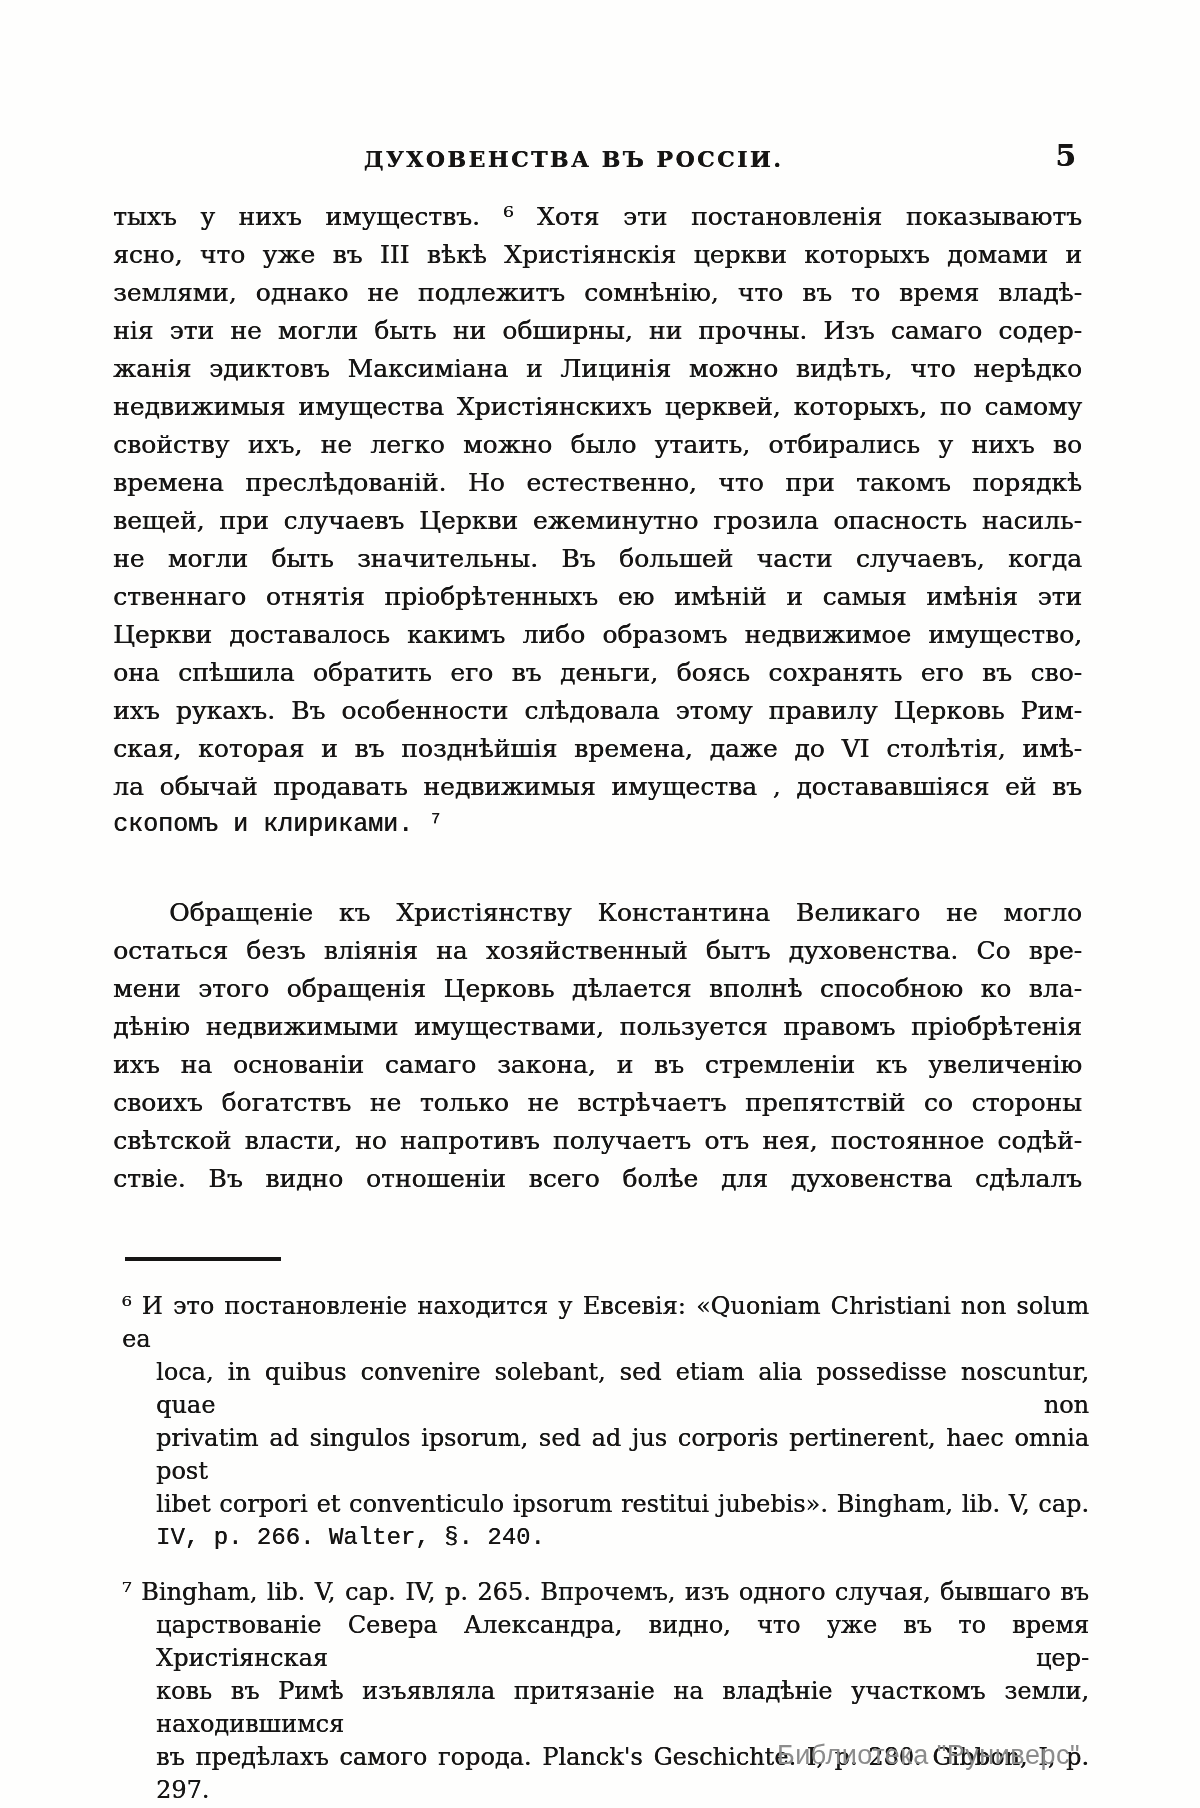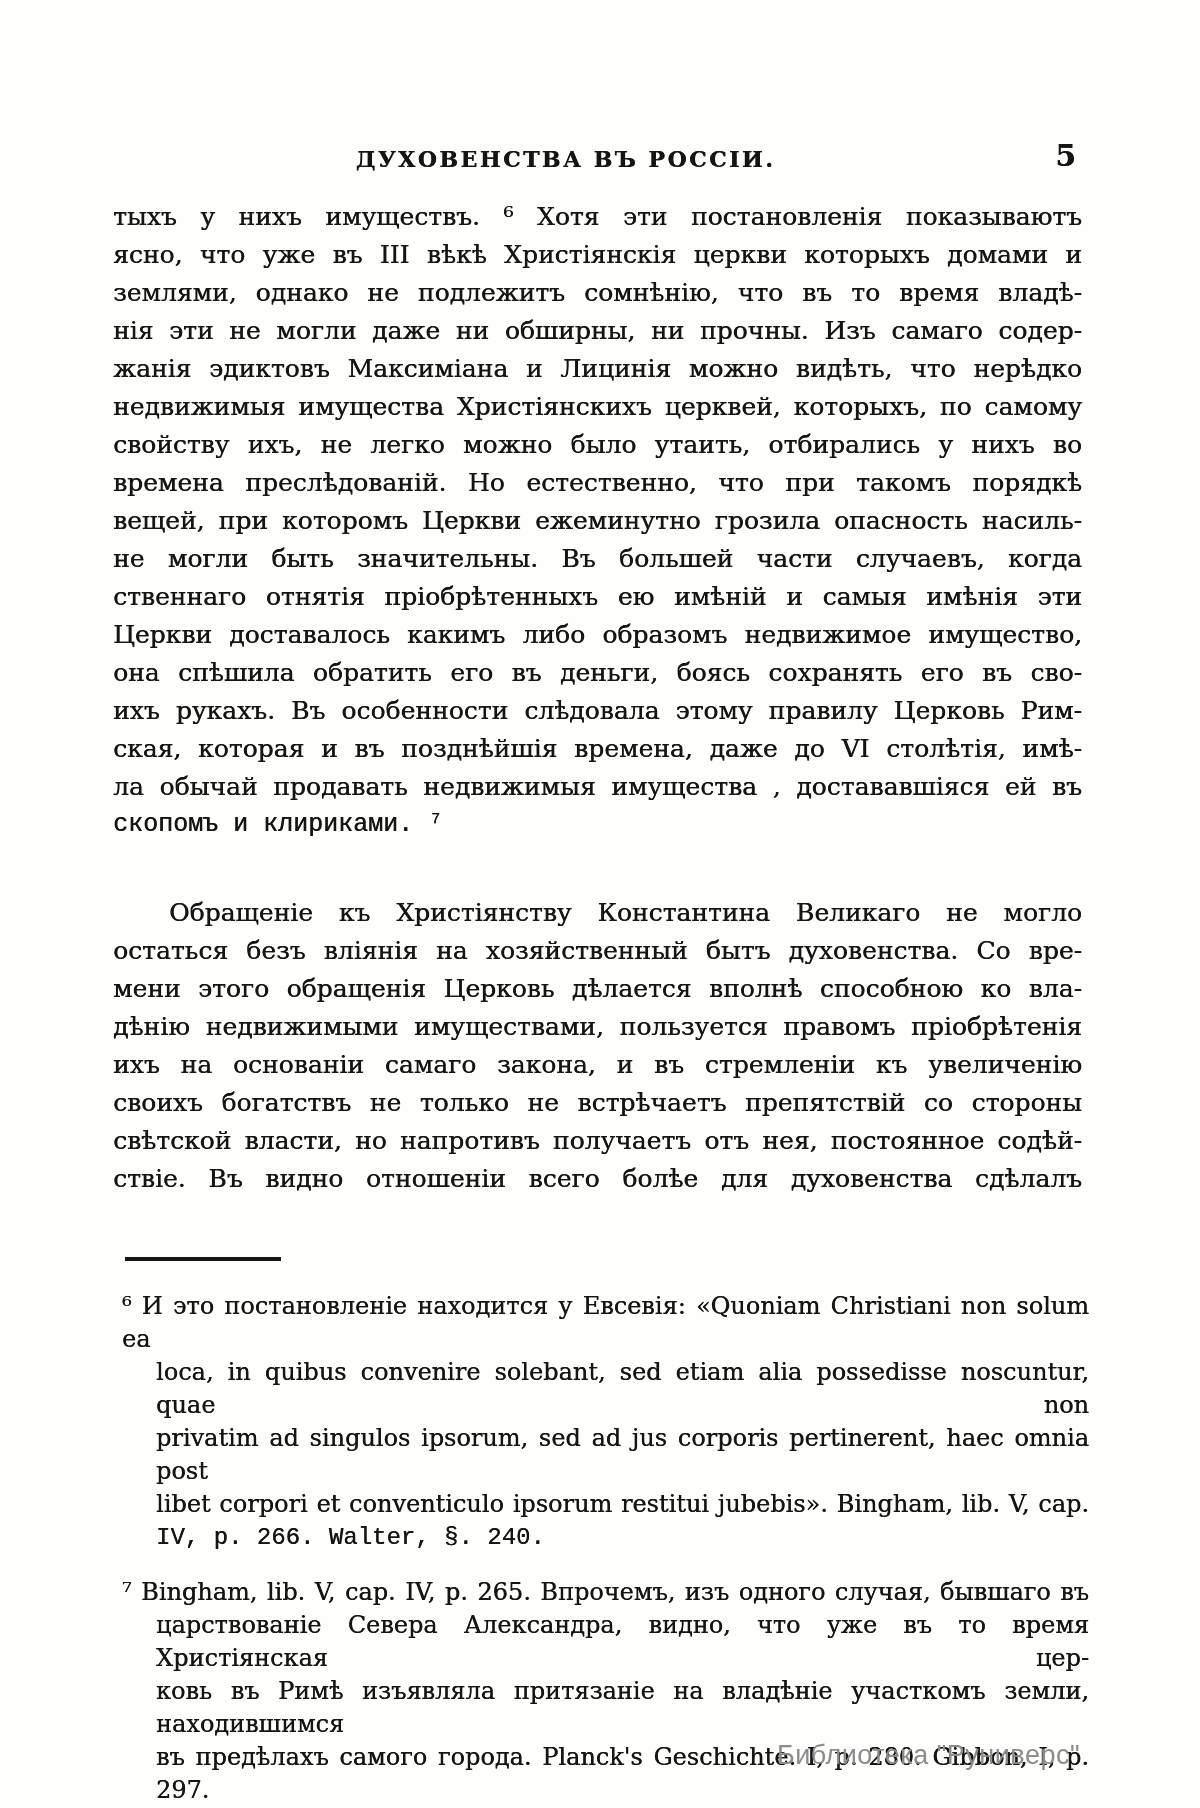--- a/index.html
+++ b/index.html
@@ -15,21 +15,21 @@
   .content {
     position: absolute;
     left: 113px;
     top: 0;
     width: 969px;
     height: 100%;
   }
   .running-head {
     position: absolute;
     top: 146px;
-    left: 0;
+    left: 8px;
     width: 100%;
     text-align: center;
     font-size: 22px;
     font-weight: bold;
     letter-spacing: 2.5px;
     text-shadow: 0.4px 0.2px 0 currentColor;
   }
   .running-head .title-inner { position: relative; left: -32px; }
   .page-num {
     position: absolute;
@@ -95,26 +95,26 @@
     <div class="running-head">
       <span class="title-inner">ДУХОВЕНСТВА ВЪ РОССІИ.</span>
     </div>
     <div class="page-num">5</div>
 
     <div class="body-text" id="paragraphs">
         <div class="paragraph">
           <div class="line">тыхъ у нихъ имуществъ. ⁶ Хотя эти постановленія показываютъ</div>
           <div class="line">ясно, что уже въ III вѣкѣ Христіянскія церкви которыхъ домами и</div>
           <div class="line">землями, однако не подлежитъ сомнѣнію, что въ то время владѣ-</div>
-          <div class="line">нія эти не могли даже ни обширны, ни прочны. Изъ самаго содер-</div>
+          <div class="line">нія эти не могли быть ни обширны, ни прочны. Изъ самаго содер-</div>
           <div class="line">жанія эдиктовъ Максиміана и Лицинія можно видѣть, что нерѣдко</div>
           <div class="line">недвижимыя имущества Христіянскихъ церквей, которыхъ, по самому</div>
           <div class="line">свойству ихъ, не легко можно было утаить, отбирались у нихъ во</div>
           <div class="line">времена преслѣдованій. Но естественно, что при такомъ порядкѣ</div>
-          <div class="line">вещей, при которомъ Церкви ежеминутно грозила опасность насиль-</div>
+          <div class="line">вещей, при случаевъ Церкви ежеминутно грозила опасность насиль-</div>
           <div class="line">не могли быть значительны. Въ большей части случаевъ, когда</div>
           <div class="line">ственнаго отнятія пріобрѣтенныхъ ею имѣній и самыя имѣнія эти</div>
           <div class="line">Церкви доставалось какимъ либо образомъ недвижимое имущество,</div>
           <div class="line">она спѣшила обратить его въ деньги, боясь сохранять его въ сво-</div>
           <div class="line">ихъ рукахъ. Въ особенности слѣдовала этому правилу Церковь Рим-</div>
           <div class="line">ская, которая и въ позднѣйшія времена, даже до VI столѣтія, имѣ-</div>
           <div class="line">ла обычай продавать недвижимыя имущества , достававшіяся ей въ</div>
           <div class="line no-just">скопомъ и клириками. ⁷</div>
         </div>
         <div class="paragraph">

